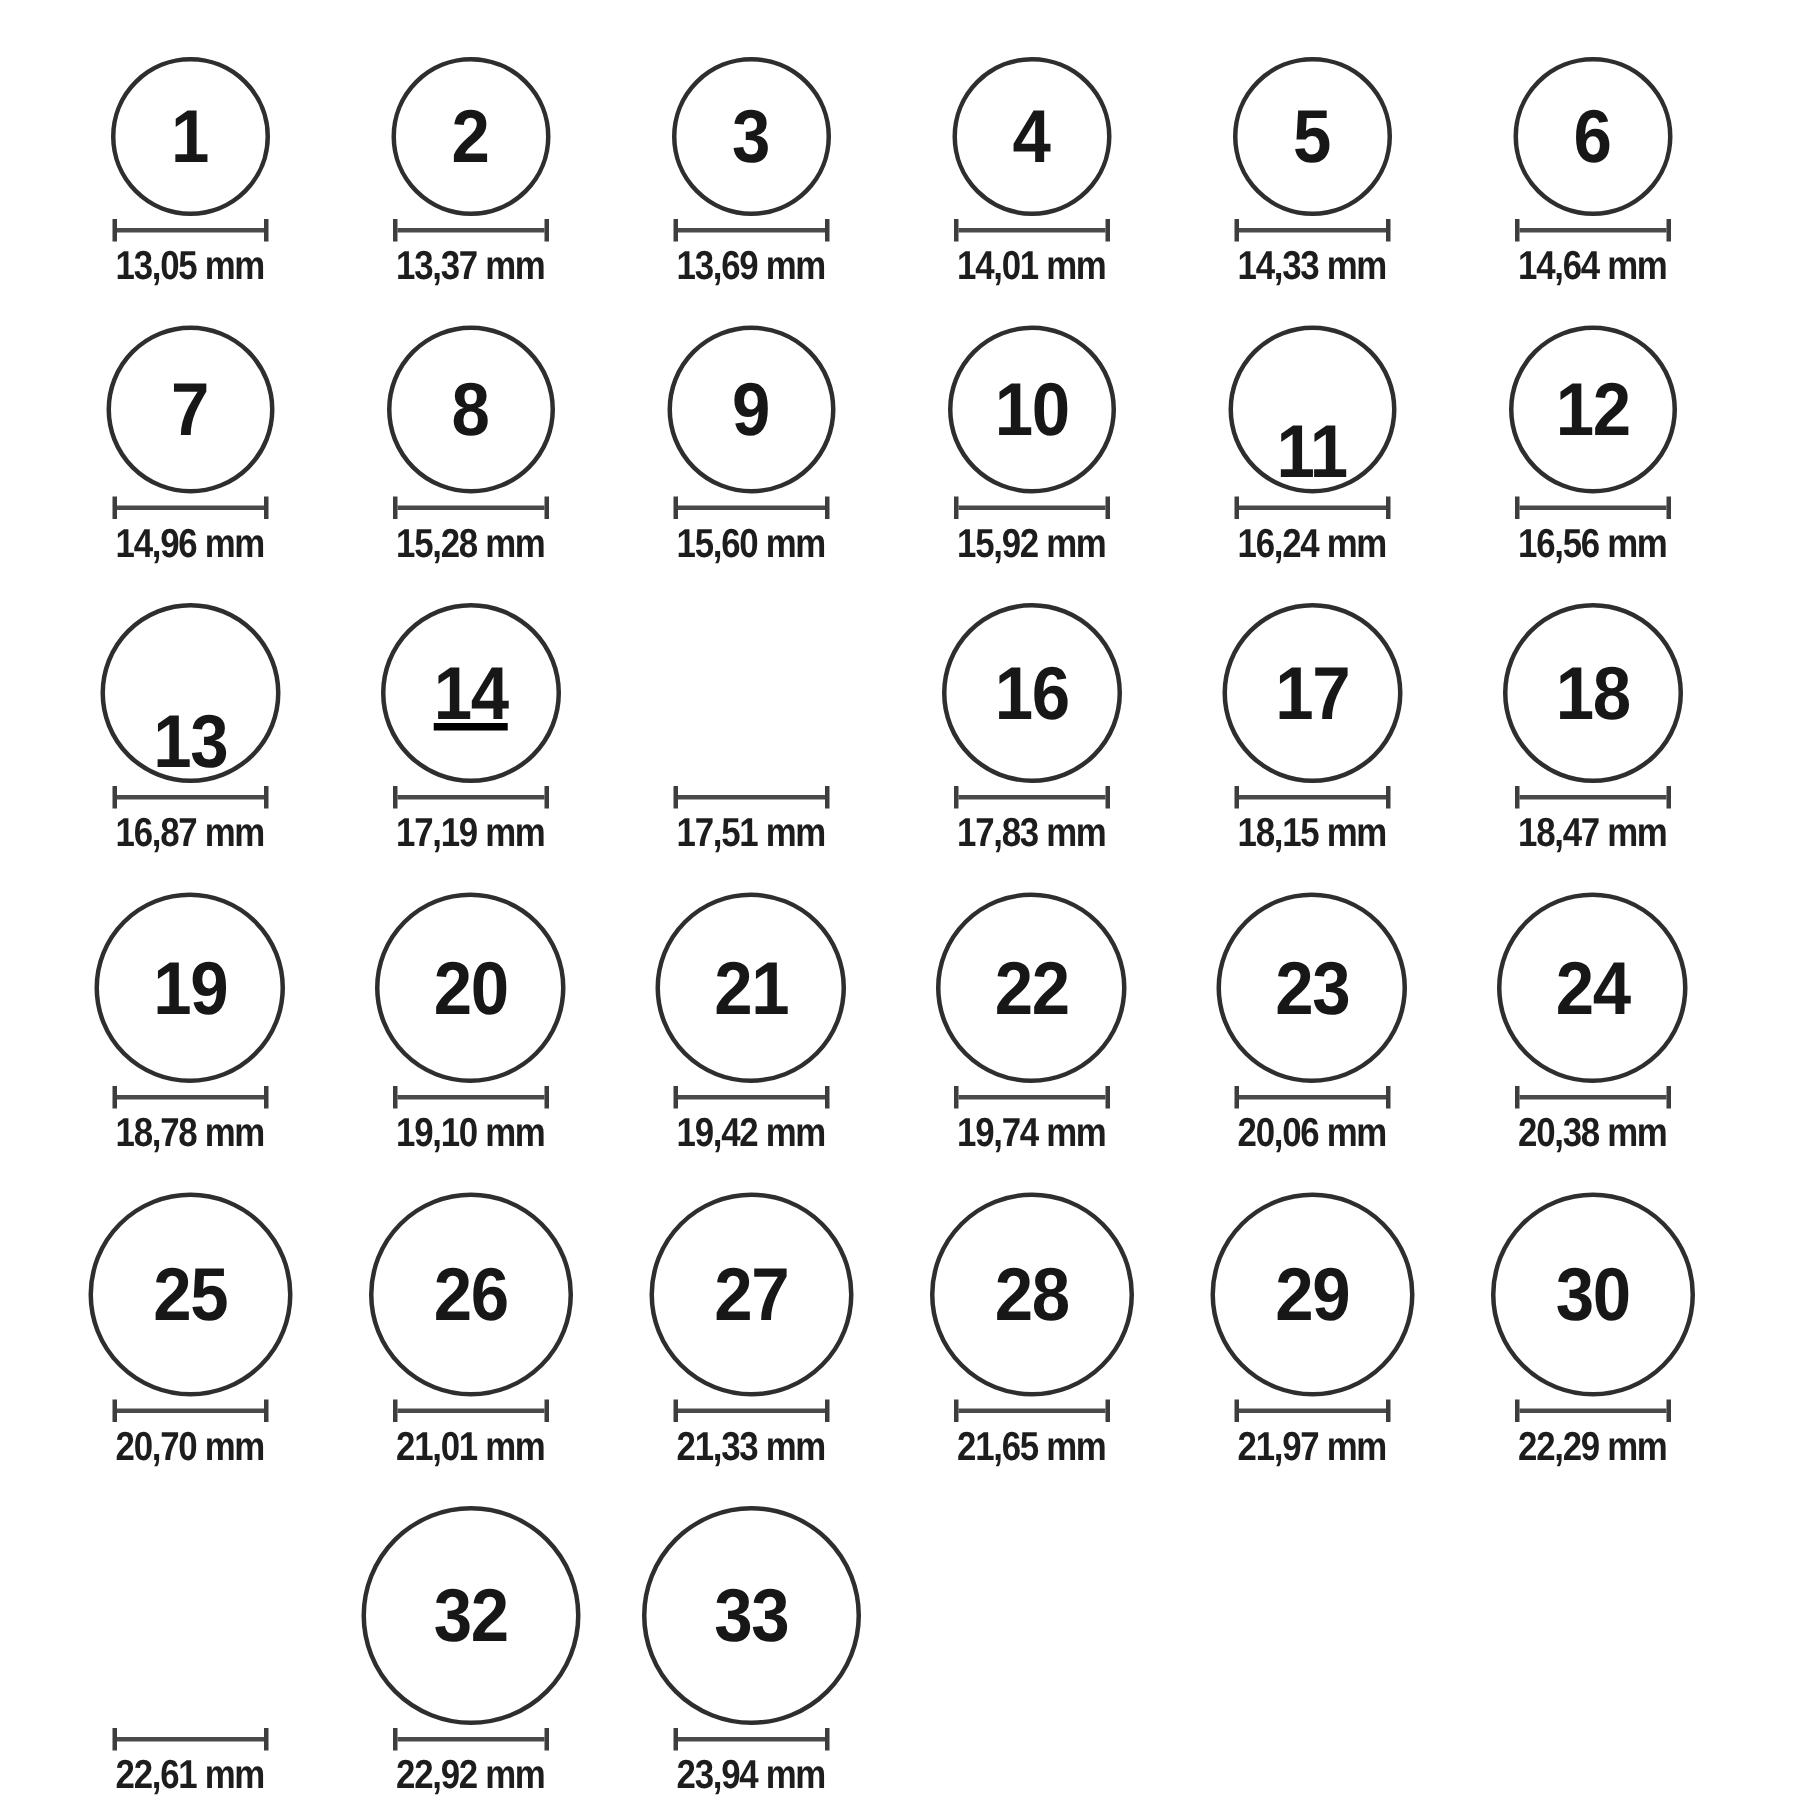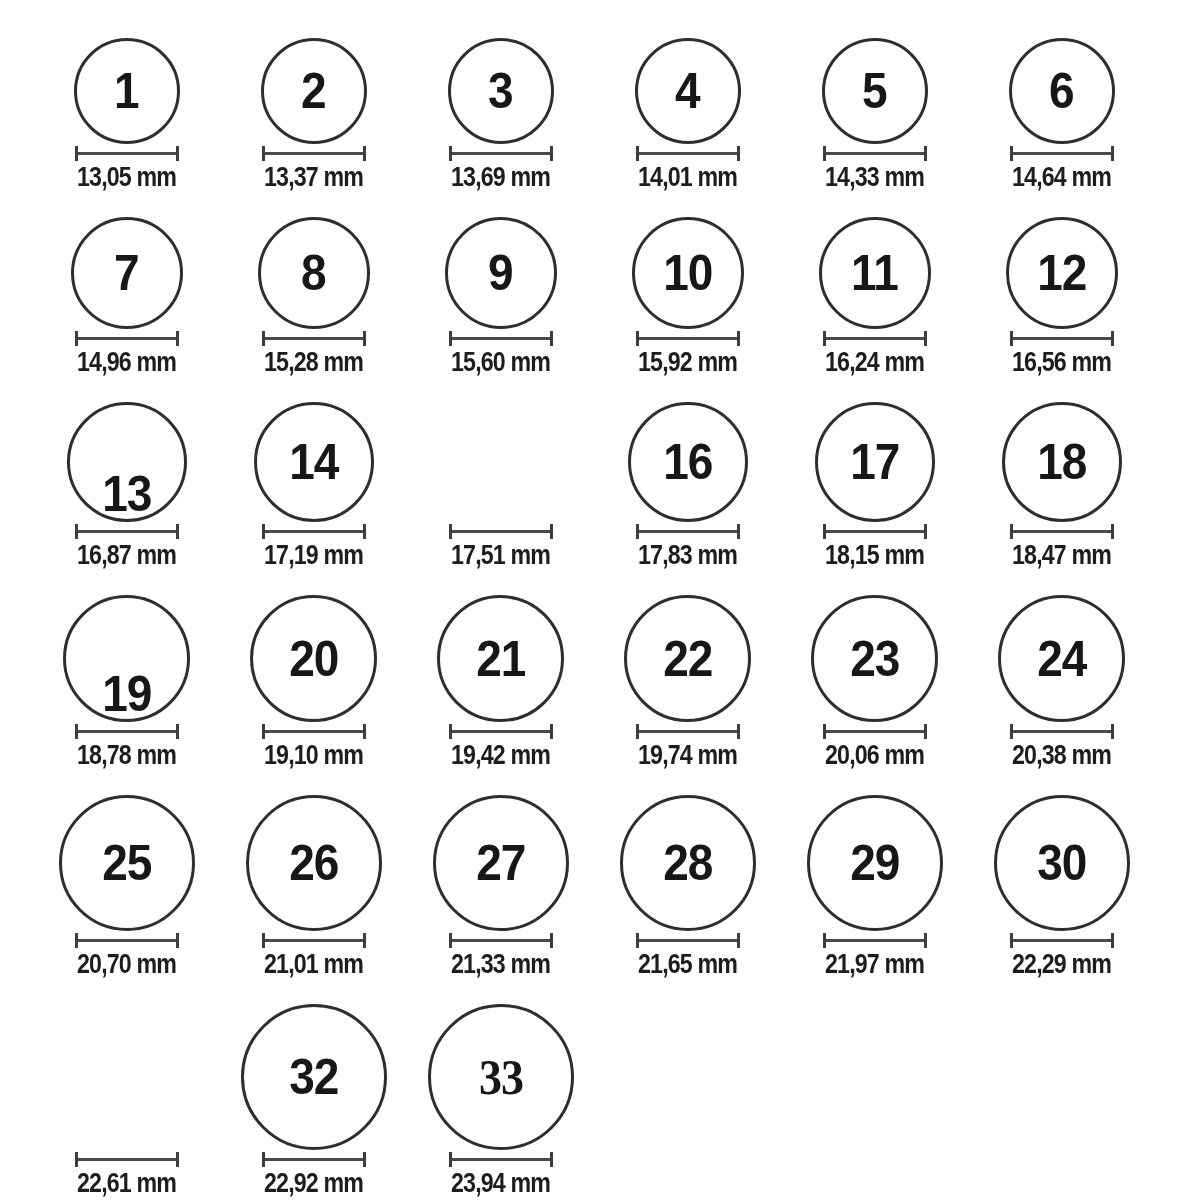--- a/index.html
+++ b/index.html
@@ -153,21 +153,21 @@
         <span class="diameter-label">15,60 mm</span>
       </div>
       <div class="size-cell">
         <div class="size-circle" style="width: 112px; height: 112px;">
           <span class="size-number">10</span>
         </div>
         <div class="dim-line"></div>
         <span class="diameter-label">15,92 mm</span>
       </div>
       <div class="size-cell">
-        <div class="size-circle" style="width: 112px; height: 112px;">
+        <div class="size-circle" style="width: 112px; height: 112px; align-items: flex-end;">
           <span class="size-number">11</span>
         </div>
         <div class="dim-line"></div>
         <span class="diameter-label">16,24 mm</span>
       </div>
       <div class="size-cell">
         <div class="size-circle" style="width: 112px; height: 112px;">
           <span class="size-number">12</span>
         </div>
         <div class="dim-line"></div>
@@ -176,21 +176,21 @@
     </div>
     <div class="size-row">
       <div class="size-cell">
         <div class="size-circle" style="width: 120px; height: 120px; align-items: flex-end;">
           <span class="size-number">13</span>
         </div>
         <div class="dim-line"></div>
         <span class="diameter-label">16,87 mm</span>
       </div>
       <div class="size-cell">
-        <div class="size-circle" style="width: 120px; height: 120px;">
+        <div class="size-circle" style="width: 120px; height: 120px; text-decoration: underline;">
           <span class="size-number">14</span>
         </div>
         <div class="dim-line"></div>
         <span class="diameter-label">17,19 mm</span>
       </div>
       <div class="size-cell">
         <div class="dim-line"></div>
         <span class="diameter-label">17,51 mm</span>
       </div>
       <div class="size-cell">
@@ -210,21 +210,21 @@
       <div class="size-cell">
         <div class="size-circle" style="width: 120px; height: 120px; text-align: center;">
           <span class="size-number">18</span>
         </div>
         <div class="dim-line"></div>
         <span class="diameter-label">18,47 mm</span>
       </div>
     </div>
     <div class="size-row">
       <div class="size-cell">
-        <div class="size-circle" style="width: 127px; height: 127px; align-items: flex-end;">
+        <div class="size-circle" style="width: 127px; height: 127px;">
           <span class="size-number">19</span>
         </div>
         <div class="dim-line"></div>
         <span class="diameter-label">18,78 mm</span>
       </div>
       <div class="size-cell">
         <div class="size-circle" style="width: 127px; height: 127px;">
           <span class="size-number">20</span>
         </div>
         <div class="dim-line"></div>
@@ -309,20 +309,20 @@
         <span class="diameter-label">22,61 mm</span>
       </div>
       <div class="size-cell">
         <div class="size-circle" style="width: 146px; height: 146px;">
           <span class="size-number">32</span>
         </div>
         <div class="dim-line"></div>
         <span class="diameter-label">22,92 mm</span>
       </div>
       <div class="size-cell">
-        <div class="size-circle" style="width: 146px; height: 146px; font-family: Liberation Serif, serif;">
+        <div class="size-circle" style="width: 146px; height: 146px;">
           <span class="size-number">33</span>
         </div>
         <div class="dim-line"></div>
         <span class="diameter-label">23,94 mm</span>
       </div>
     </div>
   </div>
 
 </body></html>

